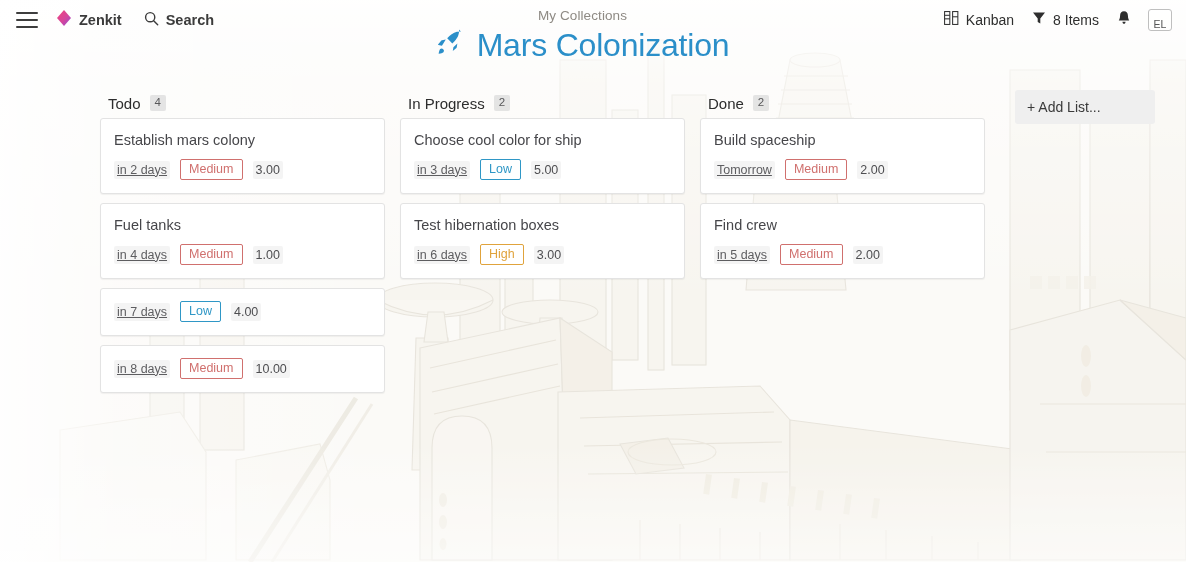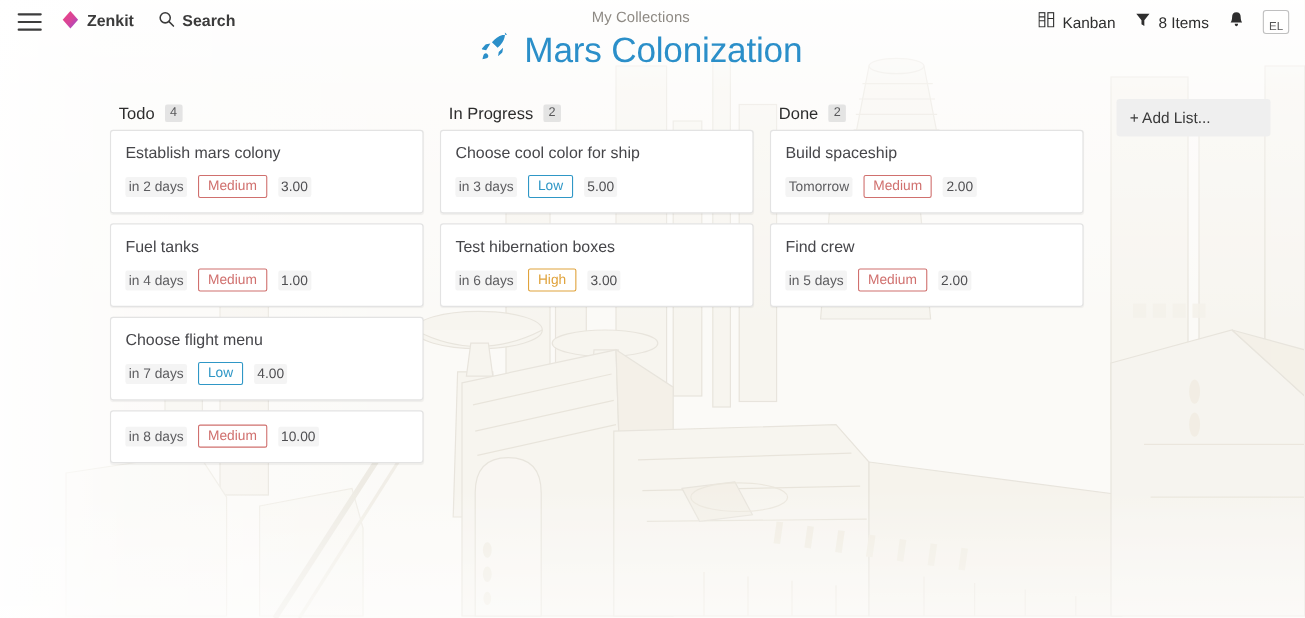--- a/index.html
+++ b/index.html
@@ -132,20 +132,21 @@
     color: #46464a;
     line-height: 19px;
     margin-bottom: 9px;
   }
   .card-meta { display: flex; align-items: center; gap: 10px; }
   .card-date {
     font-size: 12.5px; color: #5d5d60;
     background: rgba(243,243,243,0.9);
     padding: 2px 3px;
     border-radius: 2px;
+    text-decoration: underline;
   }
   .badge {
     font-size: 12.5px;
     padding: 2px 8px 3px 8px;
     border-radius: 2px;
     border: 1px solid transparent;
     line-height: 14px;
     background: rgba(255,255,255,0.6);
   }
   .badge-medium { color: #d0706e; border-color: #d0706e; }
@@ -415,21 +416,20 @@
       </div>
       <div class="card">
         <div class="card-title">Fuel tanks</div>
         <div class="card-meta">
           <span class="card-date">in 4 days</span>
           <span class="badge badge-medium">Medium</span>
           <span class="card-value">1.00</span>
         </div>
       </div>
       <div class="card">
-        <div class="card-title">Choose flight menu</div>
         <div class="card-meta">
           <span class="card-date">in 7 days</span>
           <span class="badge badge-low">Low</span>
           <span class="card-value">4.00</span>
         </div>
       </div>
       <div class="card">
         <div class="card-meta">
           <span class="card-date">in 8 days</span>
           <span class="badge badge-medium">Medium</span>

